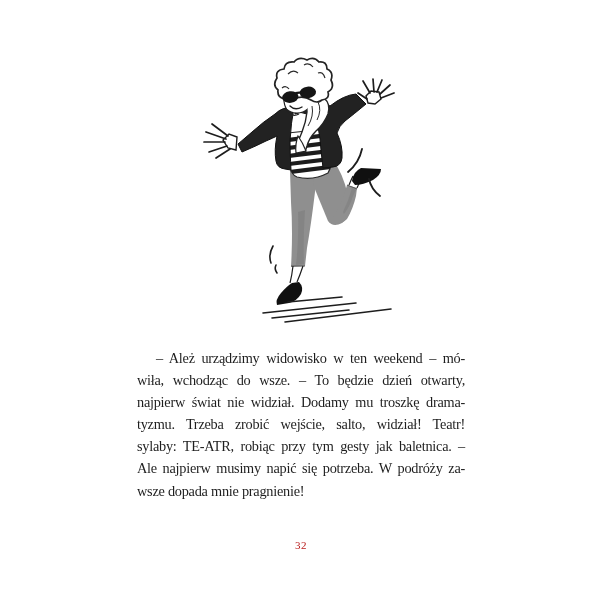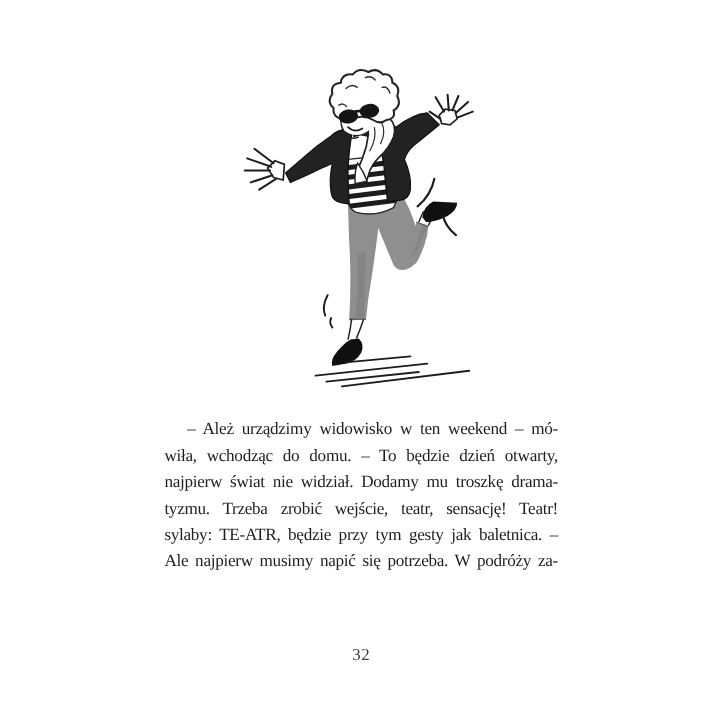--- a/index.html
+++ b/index.html
@@ -15,21 +15,21 @@
     font-size:14.3px;line-height:22.1px;color:#1e1e1e;
     letter-spacing:-0.25px;
   }
   .pline{
     text-align:justify;text-align-last:justify;white-space:nowrap;height:22.1px;
   }
   .pline.first{text-indent:19px;}
   .pline.last{text-align-last:left;}
   .page-number{
     position:absolute;left:137px;top:539px;width:328px;text-align:center;
-    font-size:14px;color:#404040;letter-spacing:0.5px;
+    font-size:11px;color:#b91c1c;letter-spacing:0.5px;
   }
 </style>
 </head>
 <body>
 
 <div class="page">
 
   <div class="illustration">
     <svg viewBox="185 55 250 270" xmlns="http://www.w3.org/2000/svg">
       <defs>
@@ -139,22 +139,23 @@
         <path d="M288,302 L342,297" stroke-width="1.6"></path>
         <path d="M263,313 L356,303" stroke-width="1.6"></path>
         <path d="M272,318 L349,310" stroke-width="1.6"></path>
         <path d="M285,322 L391,309" stroke-width="1.6"></path>
       </g>
     </svg>
   </div>
 
   <div class="text-block">
     <div class="pline first">– Ależ urządzimy widowisko w ten weekend – mó-</div>
-    <div class="pline">wiła, wchodząc do domu. – To będzie dzień otwarty,</div>
+    <div class="pline">wiła, wchodząc do wsze. – To będzie dzień otwarty,</div>
     <div class="pline">najpierw świat nie widział. Dodamy mu troszkę drama-</div>
-    <div class="pline">tyzmu. Trzeba zrobić wejście, teatr, sensację! Teatr!</div>
-    <div class="pline">sylaby: TE-ATR, będzie przy tym gesty jak baletnica. –</div>
+    <div class="pline">tyzmu. Trzeba zrobić wejście, salto, widział! Teatr!</div>
+    <div class="pline">sylaby: TE-ATR, robiąc przy tym gesty jak baletnica. –</div>
     <div class="pline">Ale najpierw musimy napić się potrzeba. W podróży za-</div>
+    <div class="pline last">wsze dopada mnie pragnienie!</div>
   </div>
 
   <div class="page-number">32</div>
 
 </div>
 
 </body></html>

